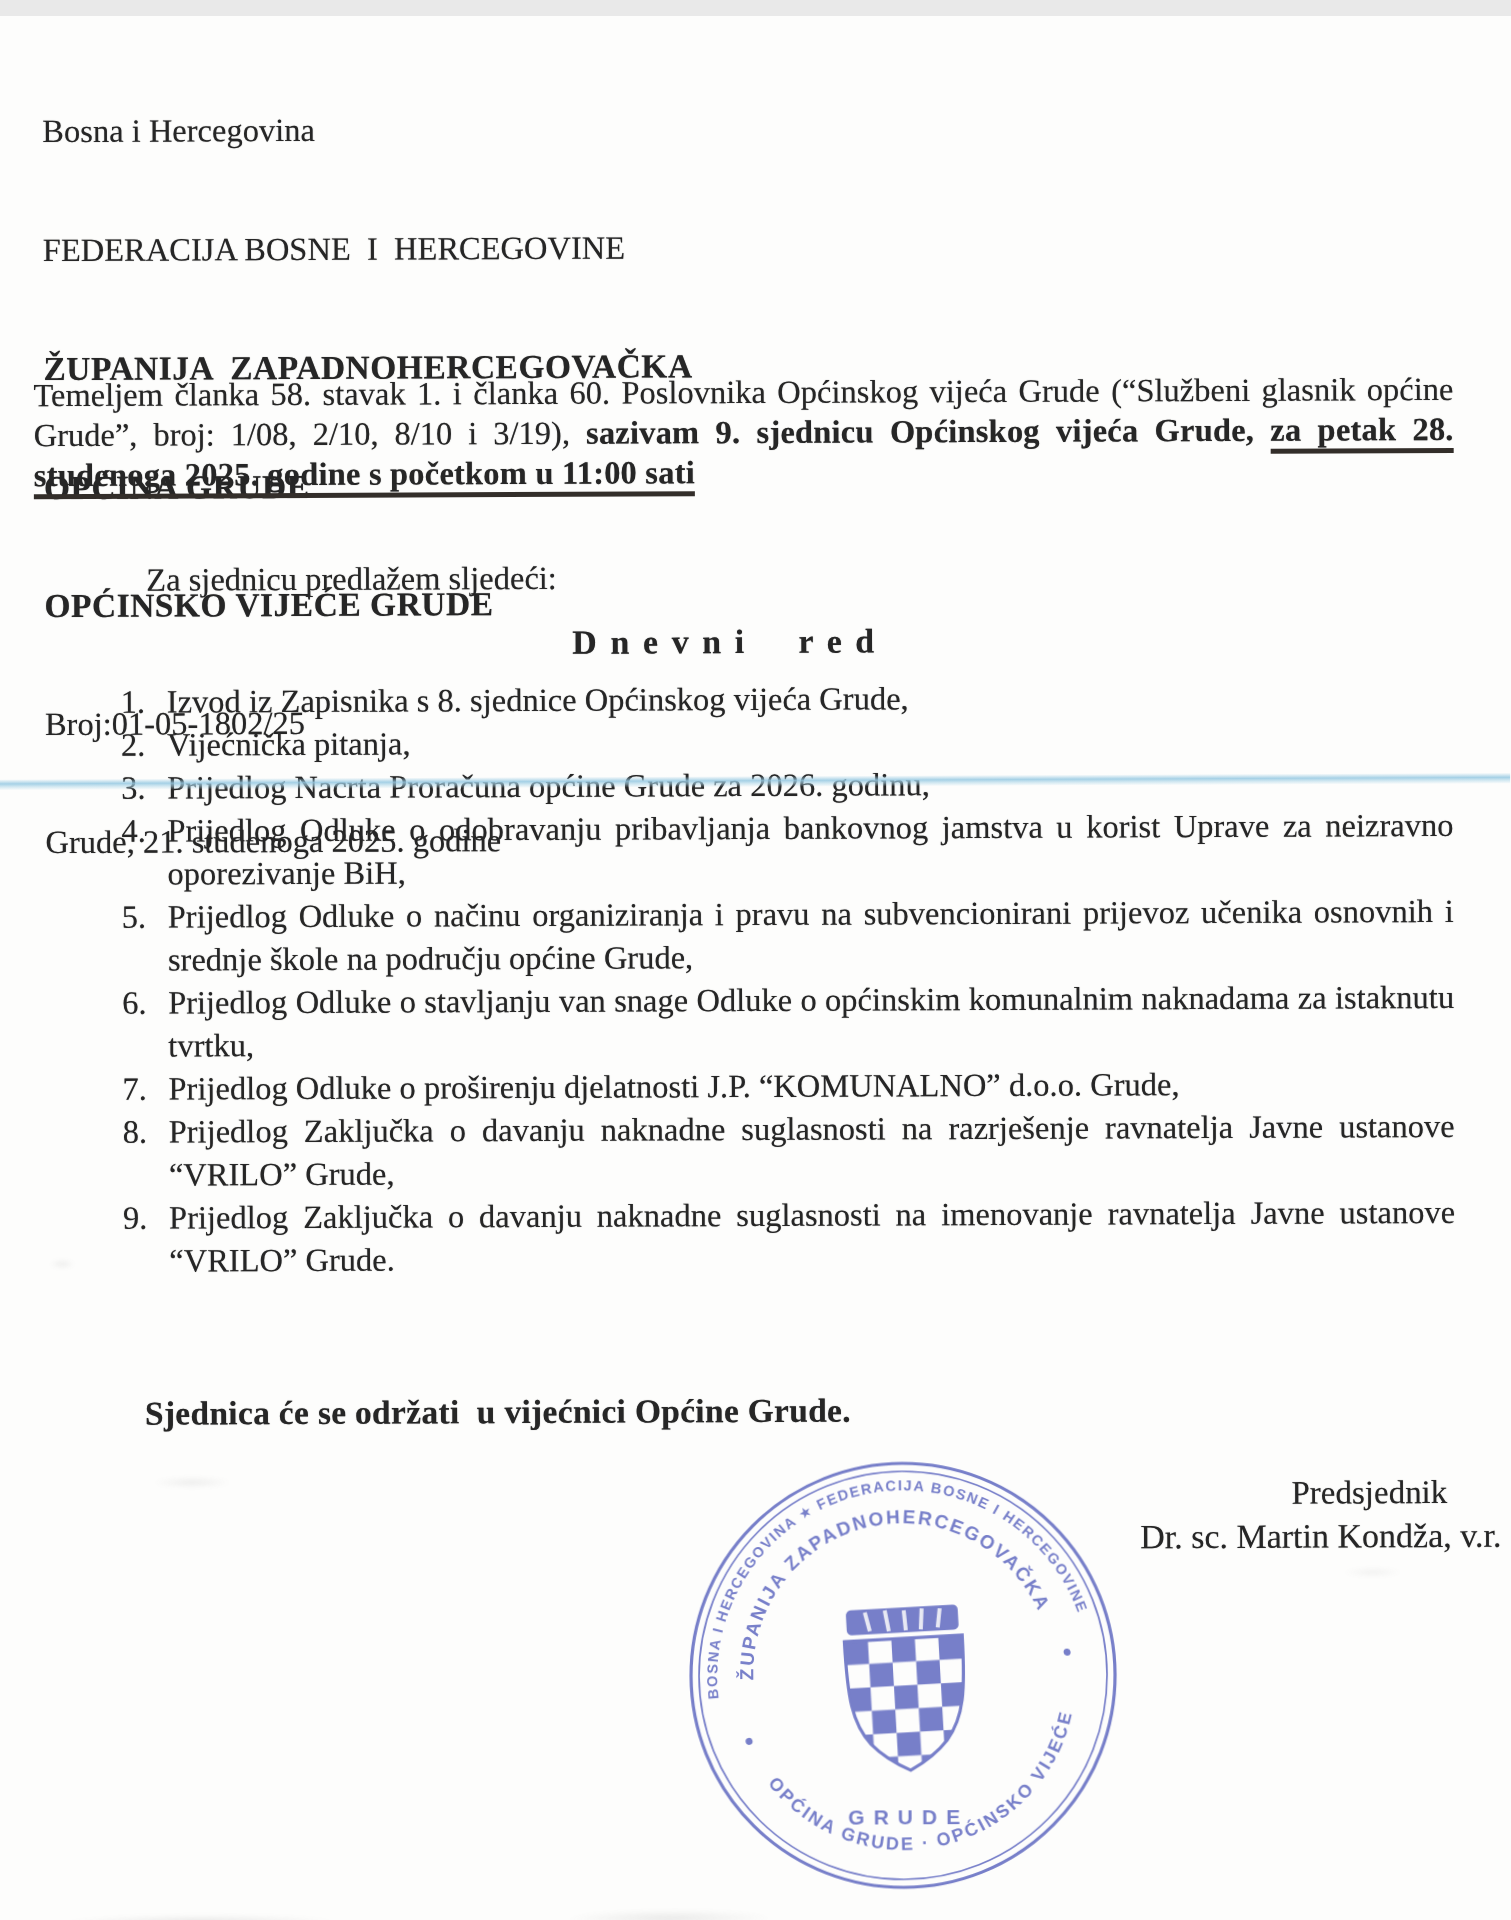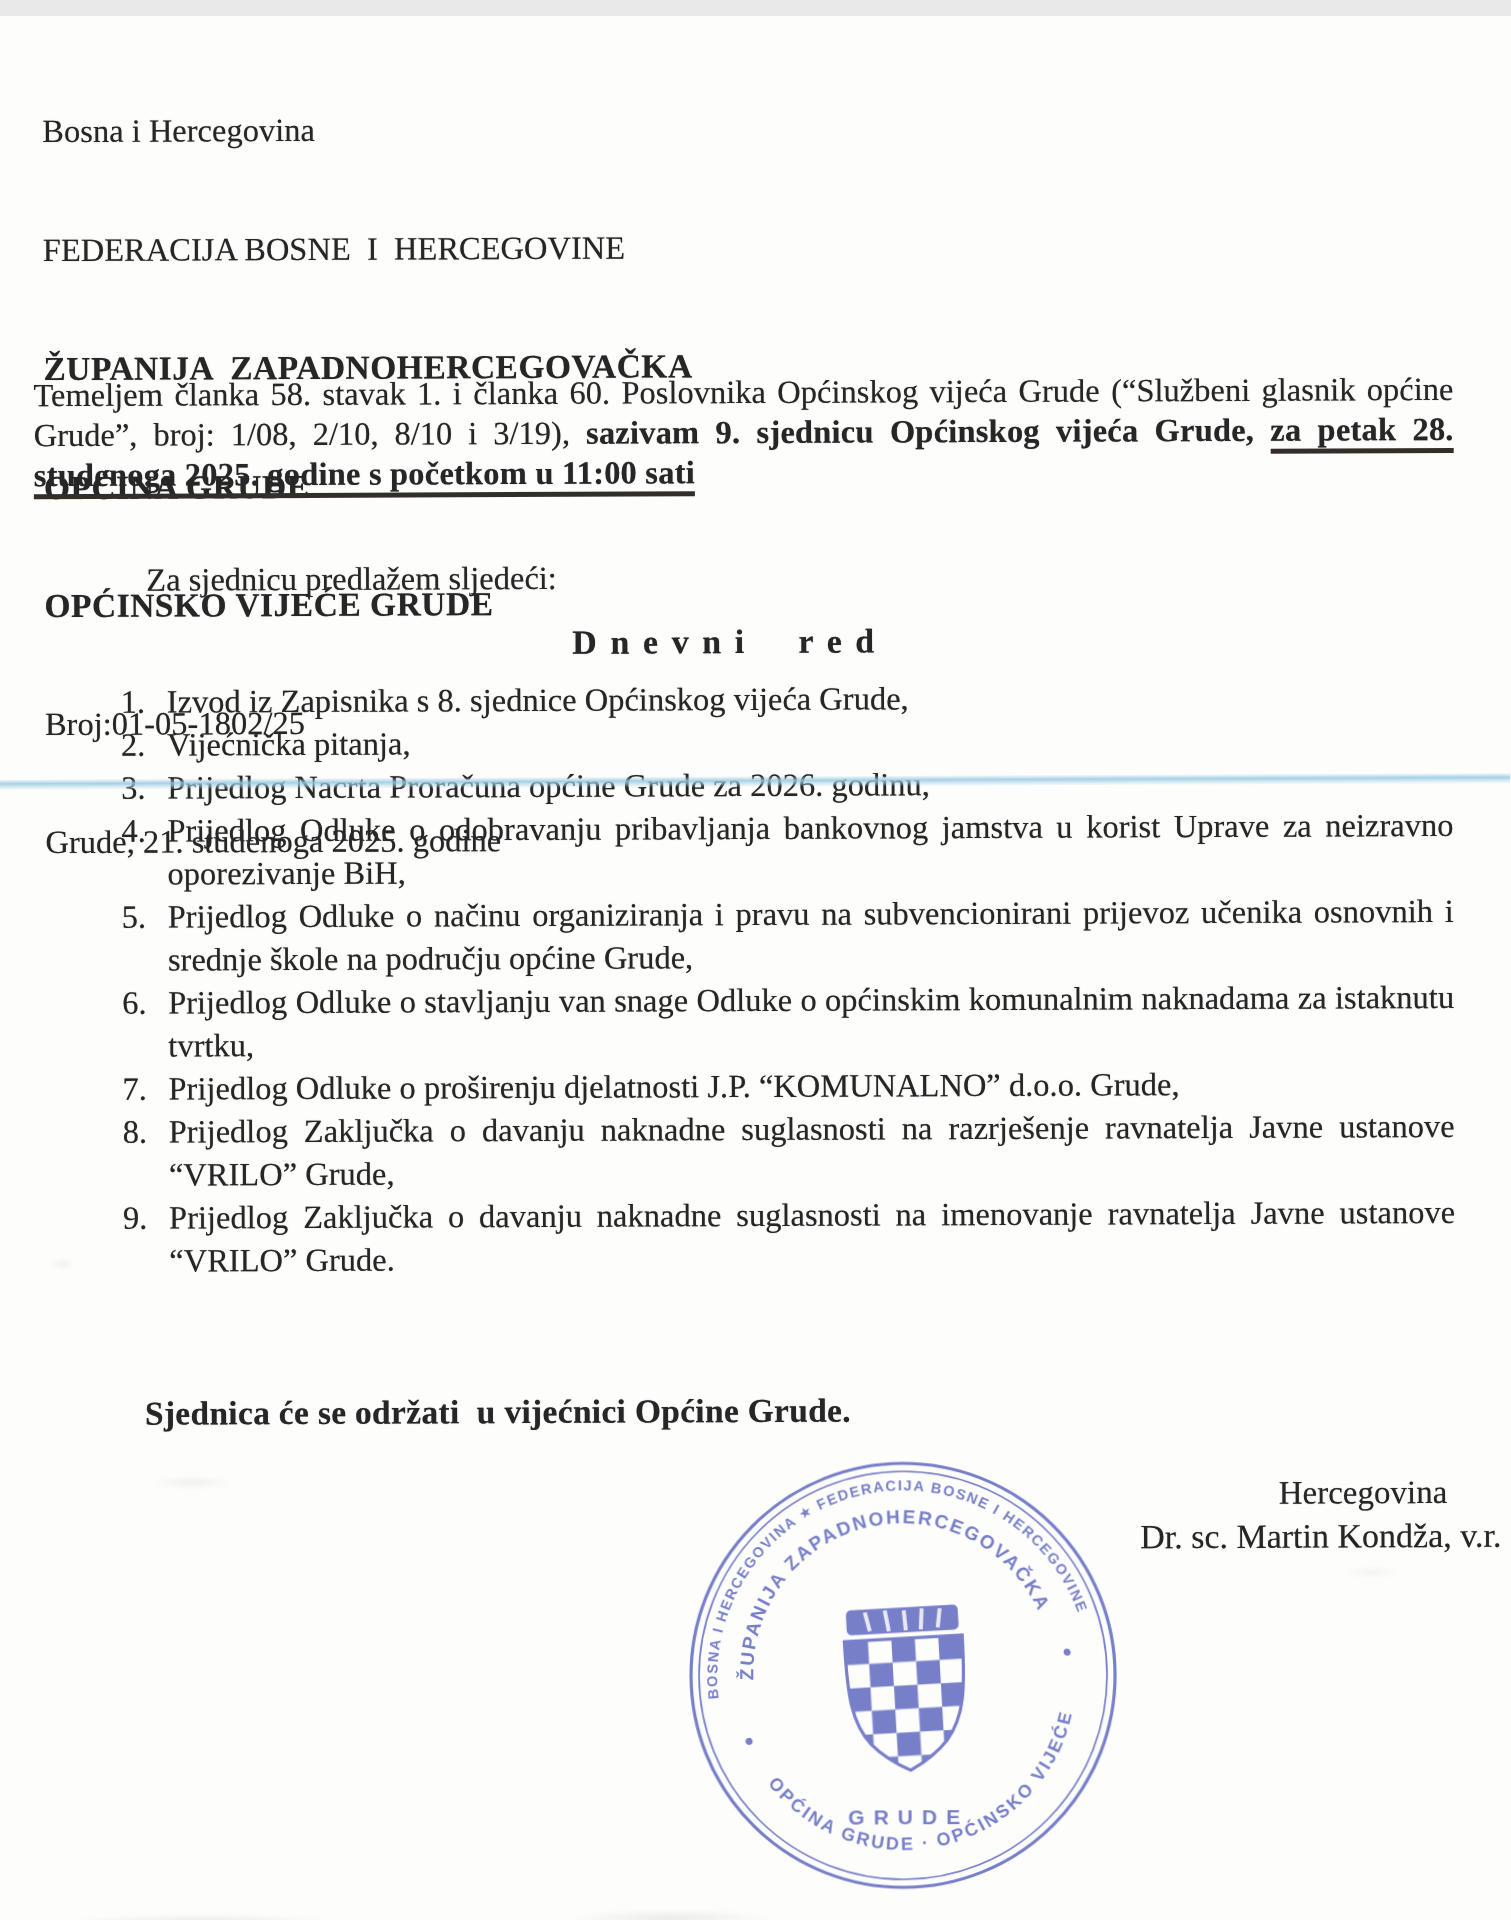--- a/index.html
+++ b/index.html
@@ -167,21 +167,21 @@
     <span class="txt">Prijedlog Zaključka o davanju naknadne suglasnosti na razrješenje ravnatelja Javne ustanove “VRILO” Grude,</span>
   </li>
         <li class="agenda-item">
     <span class="num">9.</span>
     <span class="txt">Prijedlog Zaključka o davanju naknadne suglasnosti na imenovanje ravnatelja Javne ustanove “VRILO” Grude.</span>
   </li>
       </ol>
 
     <div class="closing scan-text">Sjednica će se održati  u vijećnici Općine Grude.</div>
 
-    <div class="sig-role scan-text">Hercegovina</div>
+    <div class="sig-role scan-text">Predsjednik</div>
     <div class="sig-name scan-text">Dr. sc. Martin Kondža, v.r.</div>
 
     <svg class="stamp" width="434" height="434" viewBox="0 0 434 434">
       <defs>
         <path id="arcOuter" d="M 39,272 A 186,186 0 1 1 395,272" fill="none"></path>
         <path id="arcInner" d="M 84,281 A 149,149 0 1 1 350,281" fill="none"></path>
         <path id="arcBottom" d="M 60,290 A 172,172 0 0 0 374,290" fill="none"></path>
         <pattern id="checker" x="161" y="180" width="47" height="47" patternUnits="userSpaceOnUse">
           <rect class="checker-cell" x="0" y="0" width="23.5" height="23.5"></rect>
           <rect class="checker-cell" x="23.5" y="23.5" width="23.5" height="23.5"></rect>

